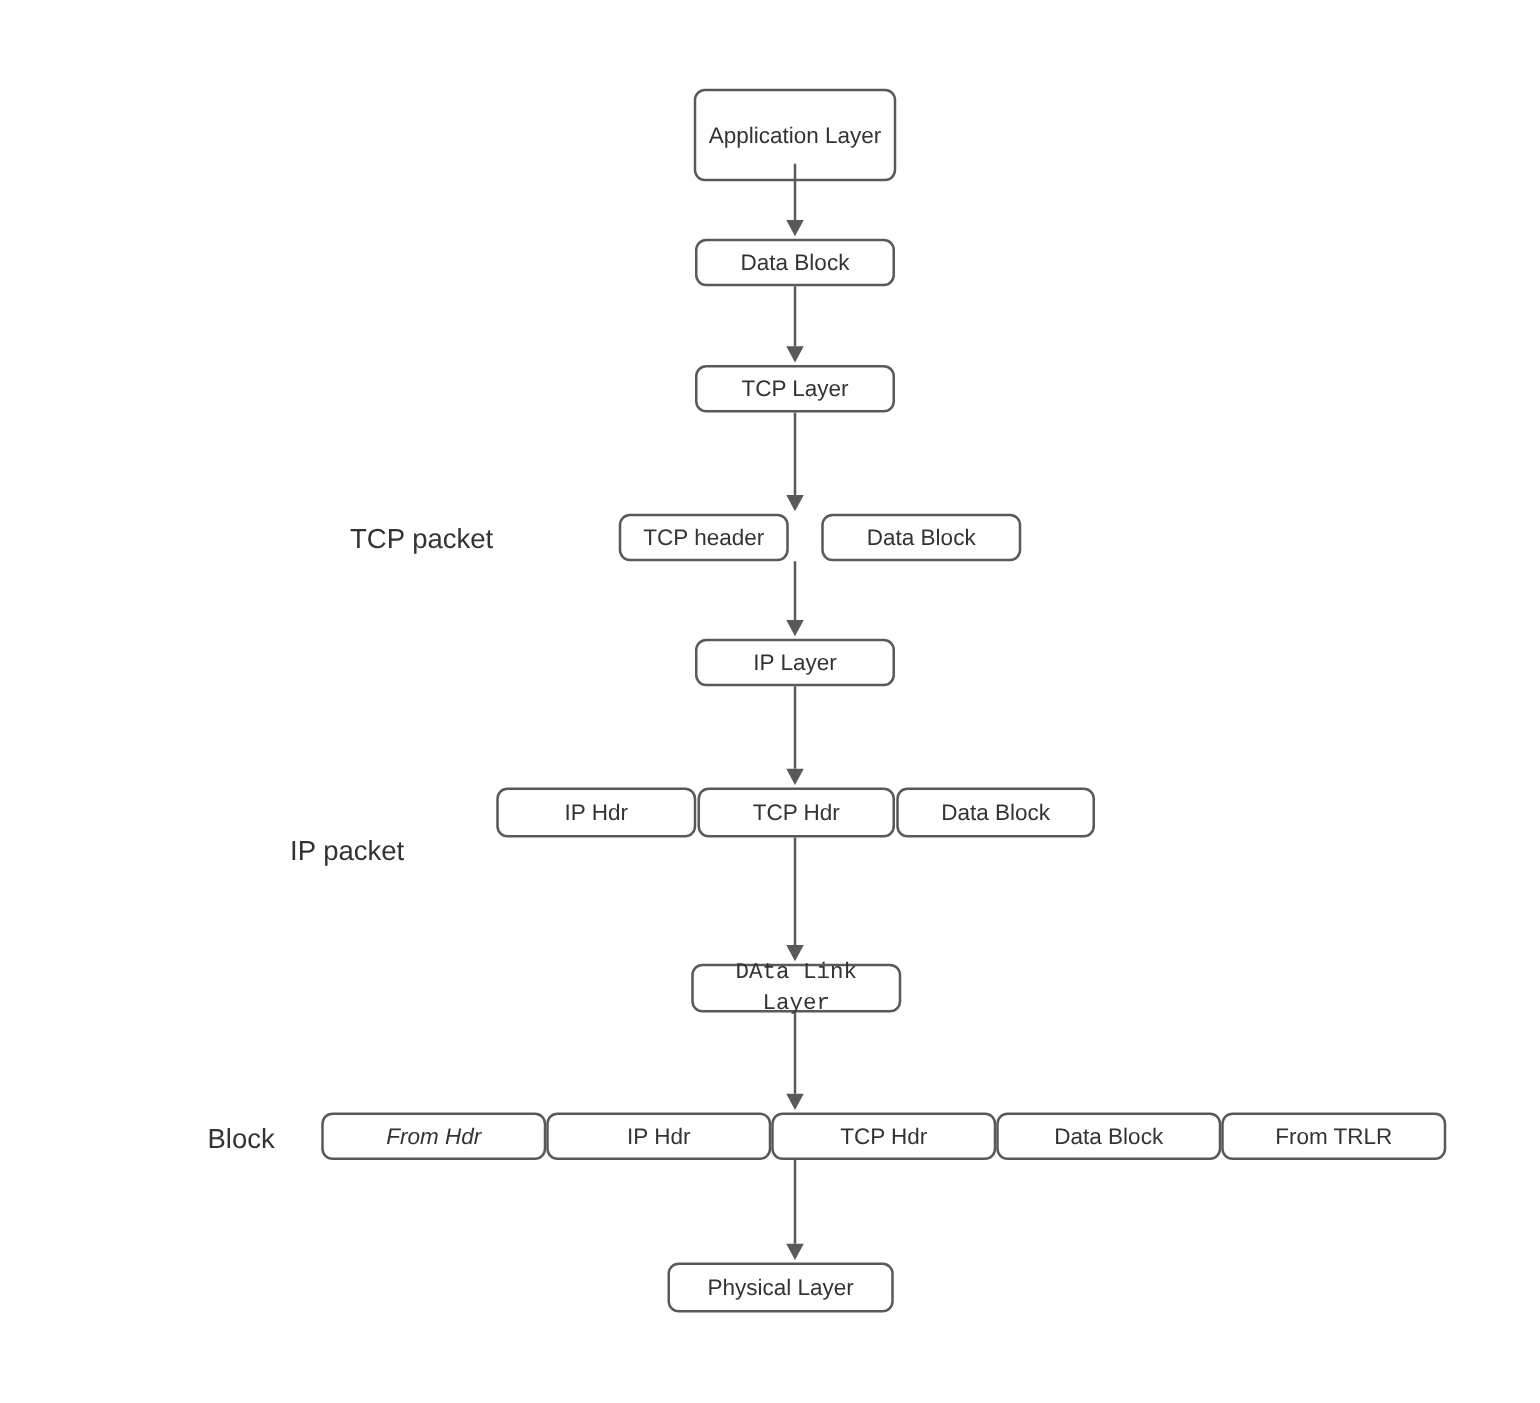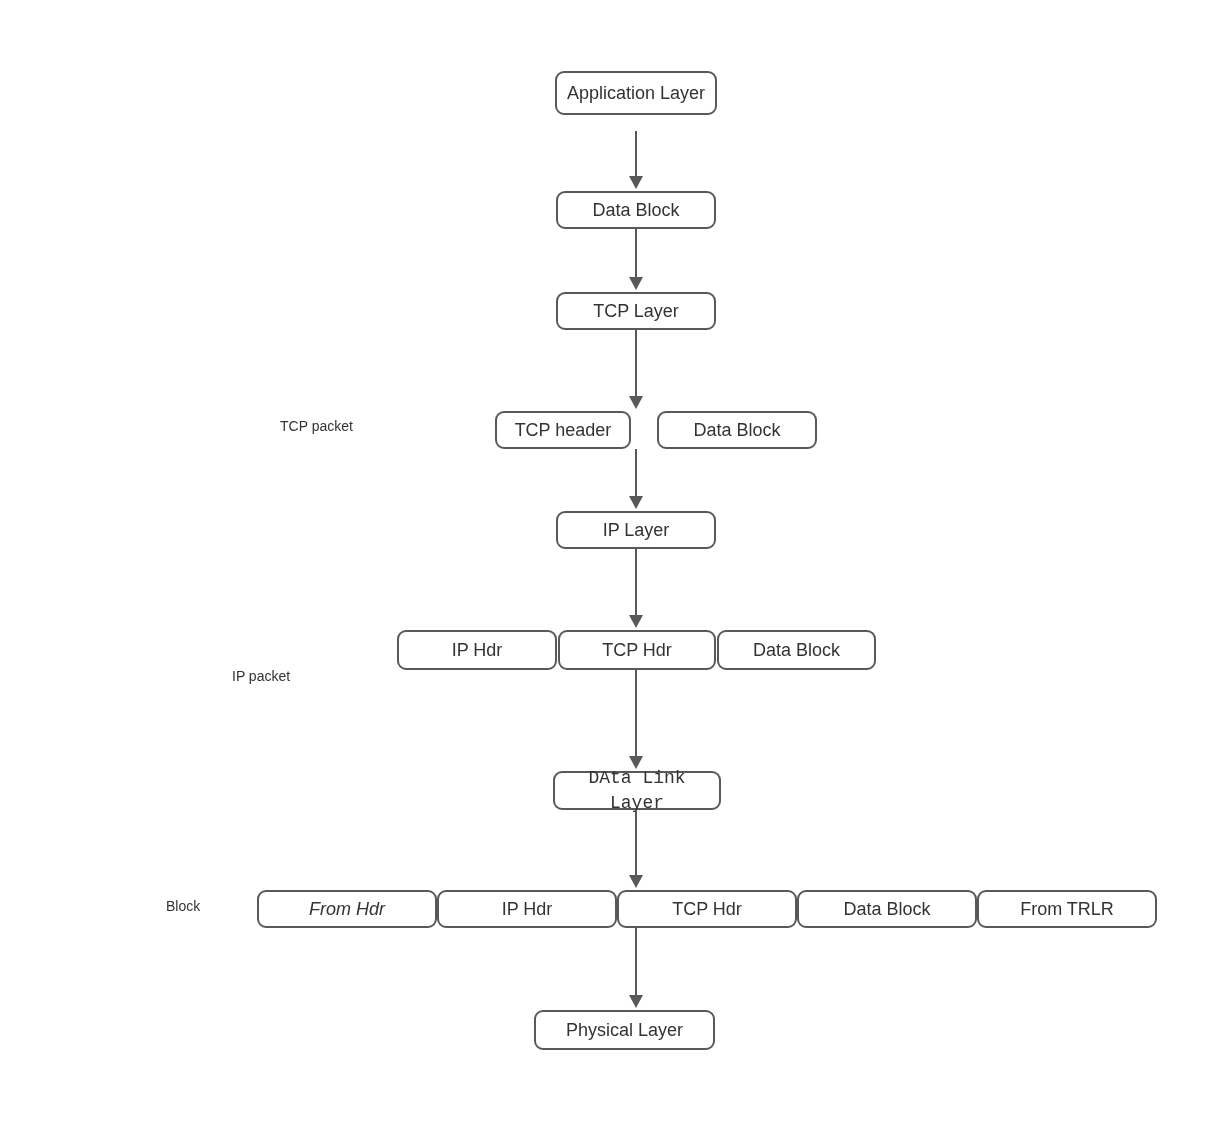--- a/index.html
+++ b/index.html
@@ -31,21 +31,21 @@
     color: var(--text);
     font-size: 18px;
     line-height: 1.35;
     text-align: center;
     padding: 2px 6px;
   }
 
   .row-label {
     position: absolute;
     color: var(--text);
-    font-size: 14px;
+    font-size: 22px;
     white-space: nowrap;
   }
 
   .arrow {
     position: absolute;
     width: 14px;
     display: flex;
     flex-direction: column;
     align-items: center;
   }
@@ -60,21 +60,21 @@
     border-left: 7px solid transparent;
     border-right: 7px solid transparent;
     border-top: 13px solid var(--arrow);
   }
 </style>
 </head>
 <body>
 
 <div class="canvas">
 
-  <div class="node" style="left:555px; top:71px;  width:162px; height:44px;">Application Layer</div>
+  <div class="node" style="left:555px; top:71px;  width:162px; height:74px;">Application Layer</div>
 
   <div class="node" style="left:556px; top:191px; width:160px; height:38px;">Data Block</div>
 
   <div class="node" style="left:556px; top:292px; width:160px; height:38px;">TCP Layer</div>
 
   <div class="row-label" style="left:280px; top:418px;">TCP packet</div>
 
   <div class="node" style="left:495px; top:411px; width:136px; height:38px;">TCP header</div>
   <div class="node" style="left:657px; top:411px; width:160px; height:38px;">Data Block</div>
 

